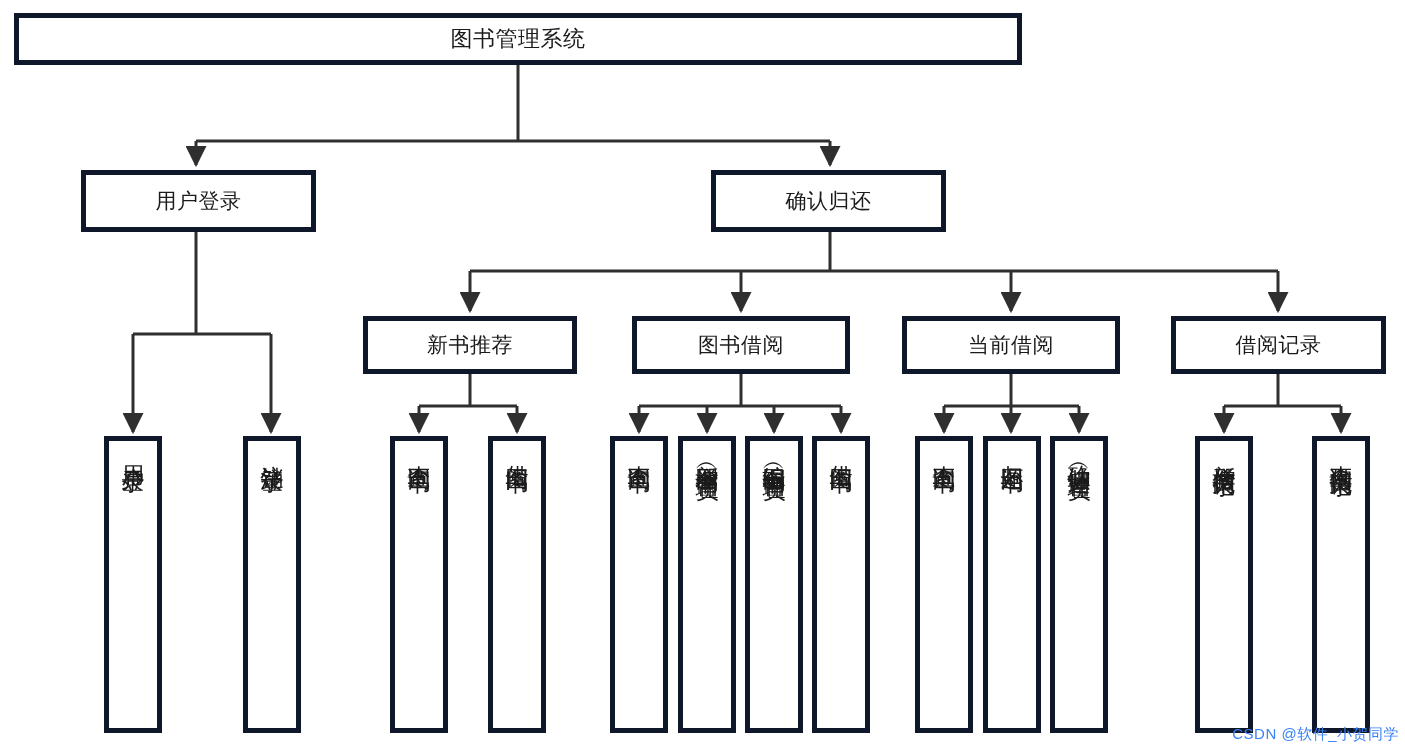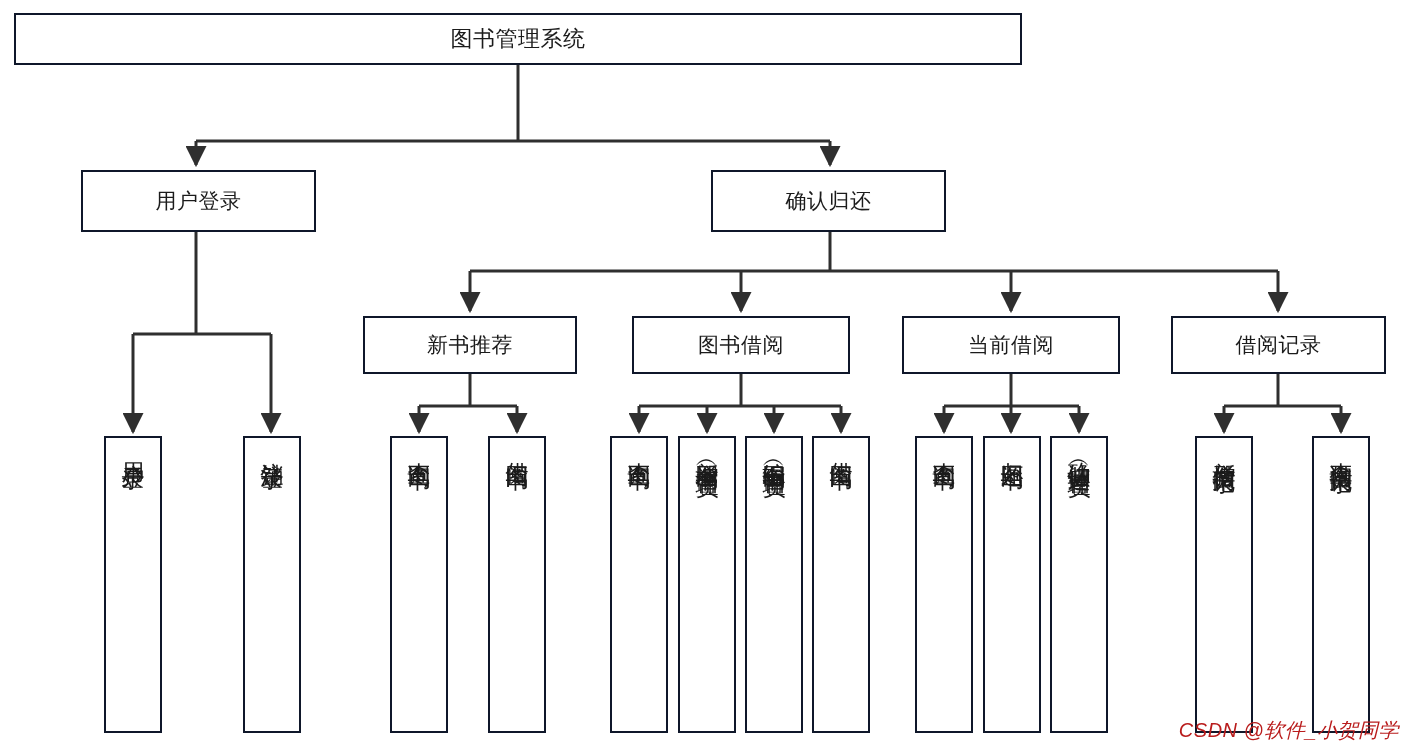--- a/index.html
+++ b/index.html
@@ -22,21 +22,21 @@
     position: absolute;
     left: 0;
     top: 0;
     width: 1405px;
     height: 747px;
     pointer-events: none;
   }
   .node {
     position: absolute;
     box-sizing: border-box;
-    border: 2px solid #0f172a;
+    border: 5px solid #0f172a;
     background: #ffffff;
     display: flex;
     align-items: center;
     justify-content: center;
     color: #1b1b1b;
   }
   .node .label {
     display: block;
     text-align: center;
     line-height: 1.18;
@@ -61,26 +61,25 @@
     text-orientation: upright;
     font-size: 23px;
     line-height: 1.0;
     letter-spacing: 2px;
     white-space: nowrap;
   }
   #watermark {
     position: absolute;
     right: 6px;
     bottom: 3px;
-    font-size: 20px;
-    color: #b91c1c;
+    font-size: 15px;
+    color: #3b82f6;
     letter-spacing: 0.5px;
     white-space: nowrap;
     user-select: none;
-    font-style: italic;
   }
 </style>
 </head>
 <body>
 
 <div id="diagram-root">
 
   <svg id="edge-layer" viewBox="0 0 1405 747" width="1405" height="747" xmlns="http://www.w3.org/2000/svg">
     <defs>
       <marker id="arrowhead" viewBox="0 0 10 10" refX="9" refY="5" markerWidth="7" markerHeight="7" orient="auto-start-reverse">

